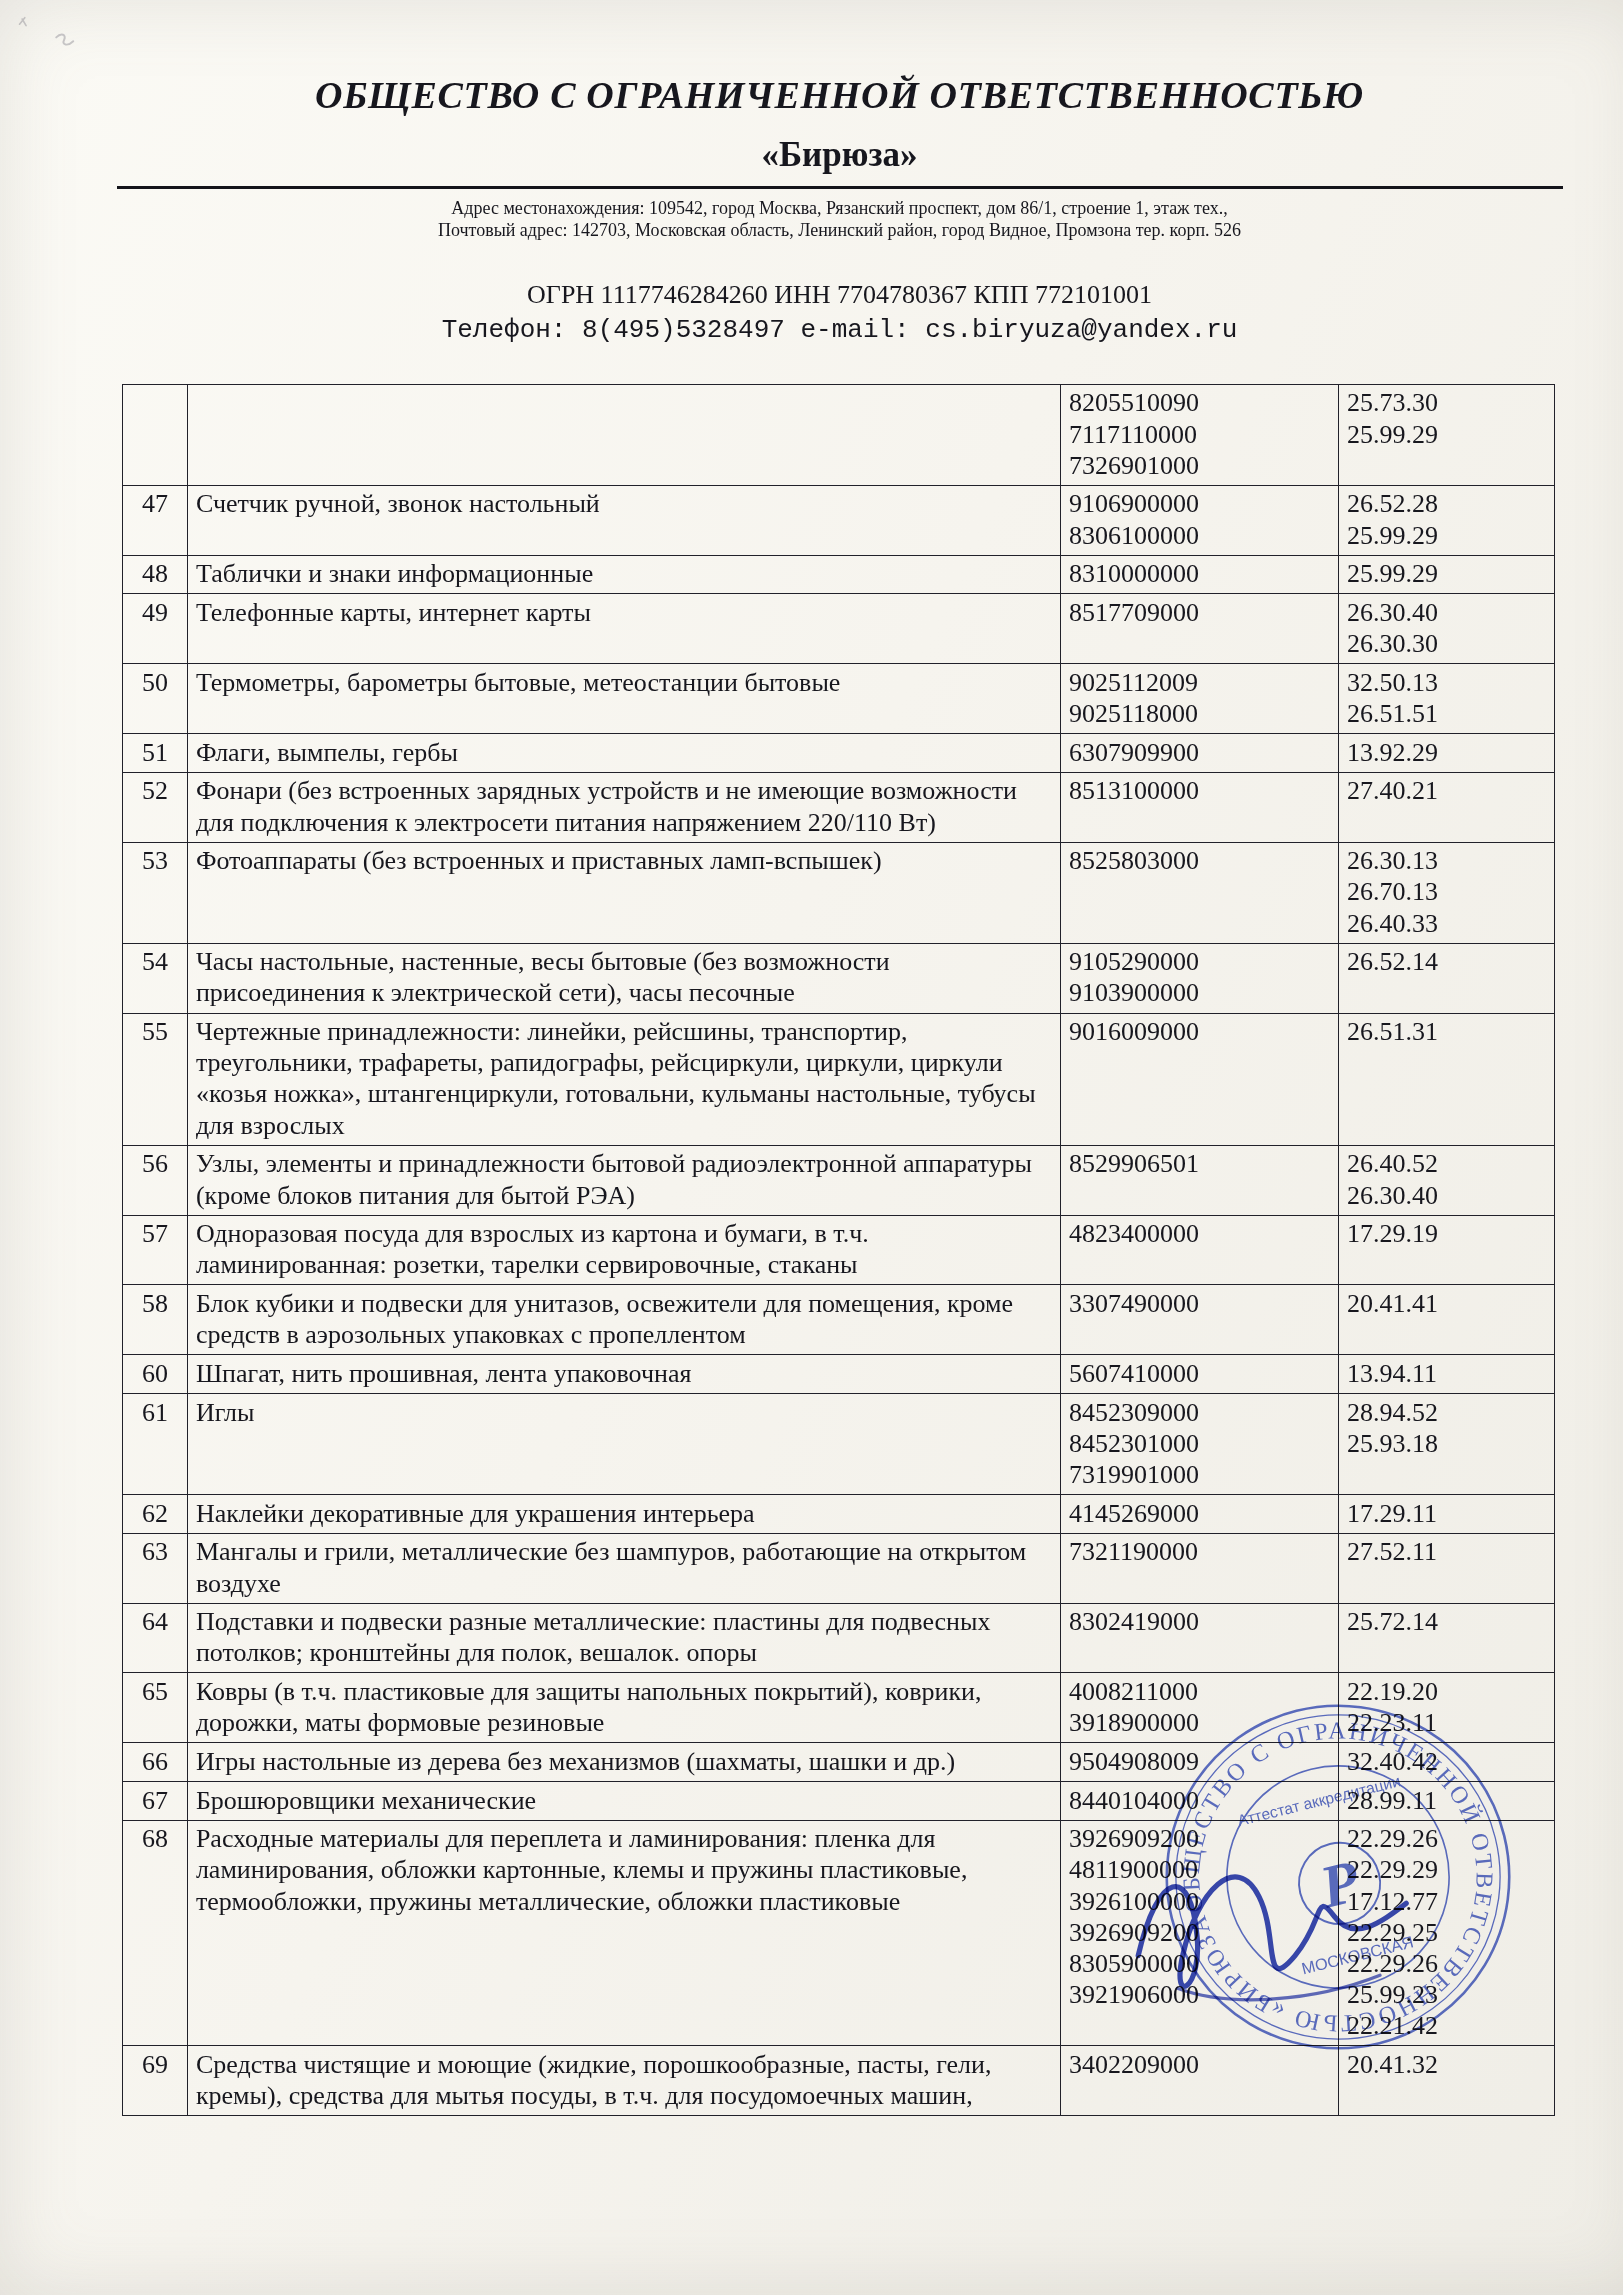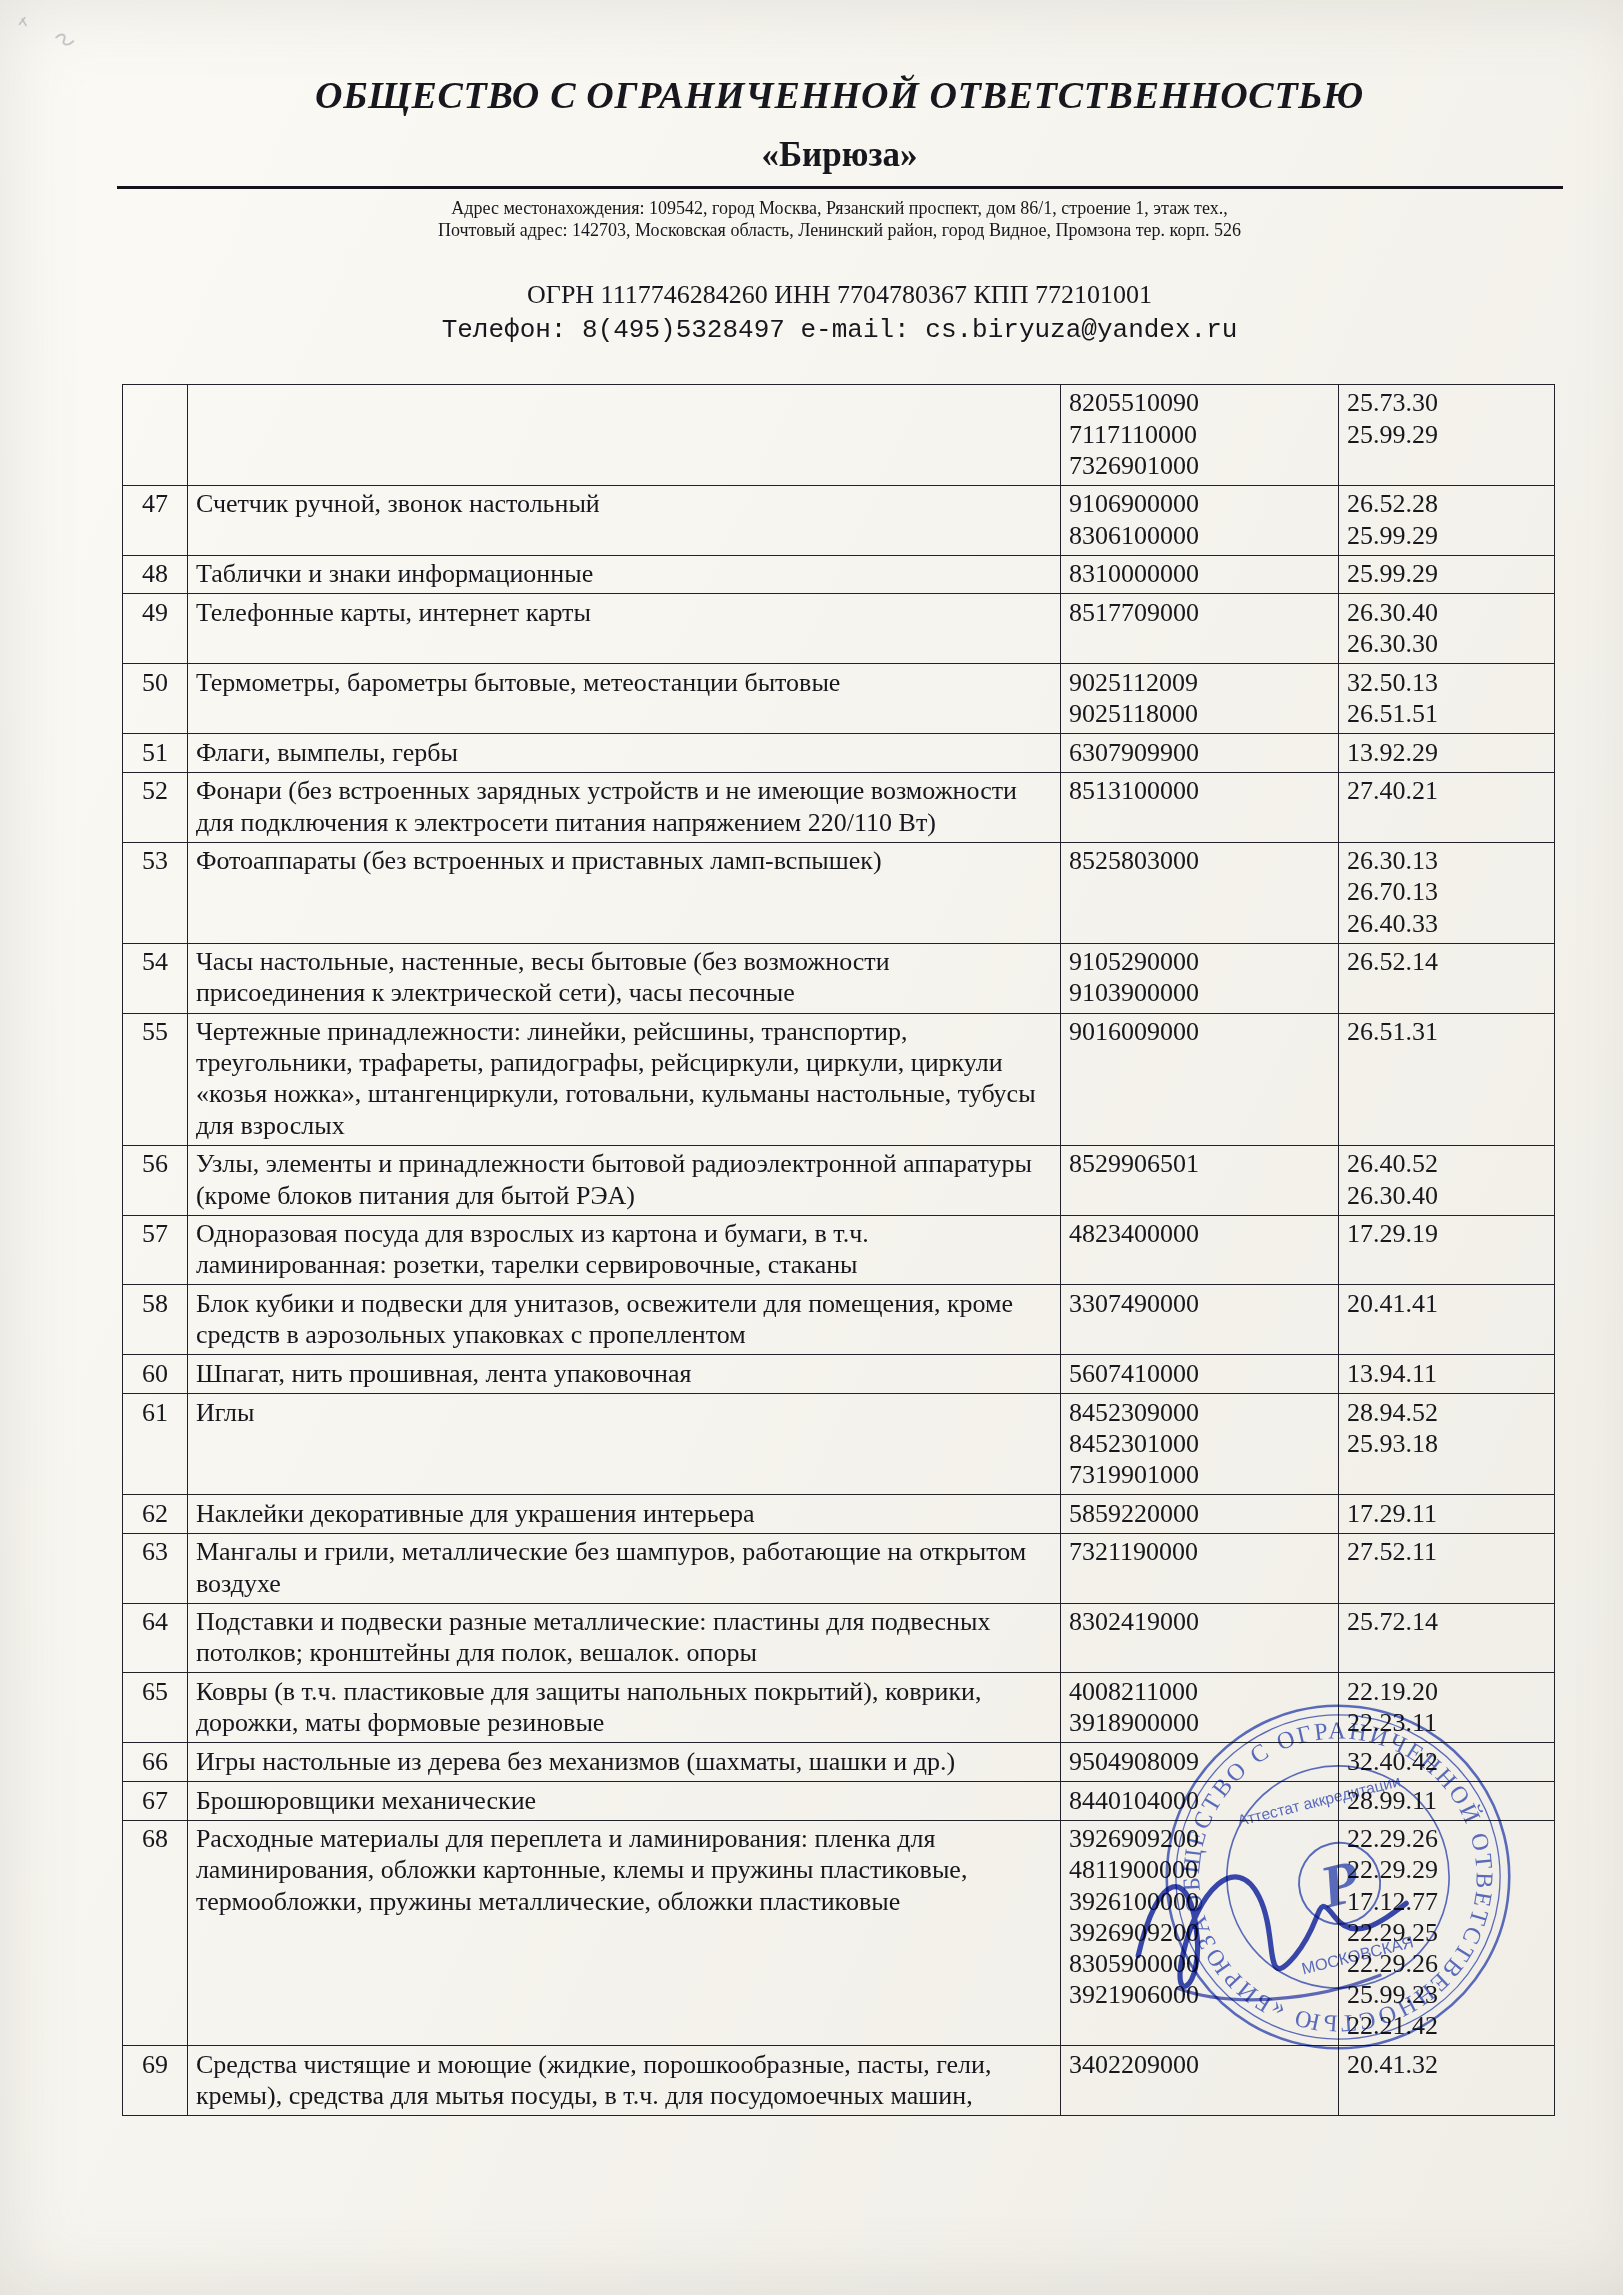--- a/index.html
+++ b/index.html
@@ -247,21 +247,21 @@
             </td>
             <td class="col-okpd">
               <div>28.94.52</div>
               <div>25.93.18</div>
             </td>
           </tr>
           <tr>
             <td class="col-num">62</td>
             <td class="col-desc">Наклейки декоративные для украшения интерьера</td>
             <td class="col-codes">
-              <div>5859220000</div>
+              <div>4145269000</div>
             </td>
             <td class="col-okpd">
               <div>17.29.11</div>
             </td>
           </tr>
           <tr>
             <td class="col-num">63</td>
             <td class="col-desc">Мангалы и грили, металлические без шампуров, работающие на открытом воздухе</td>
             <td class="col-codes">
               <div>7321190000</div>

